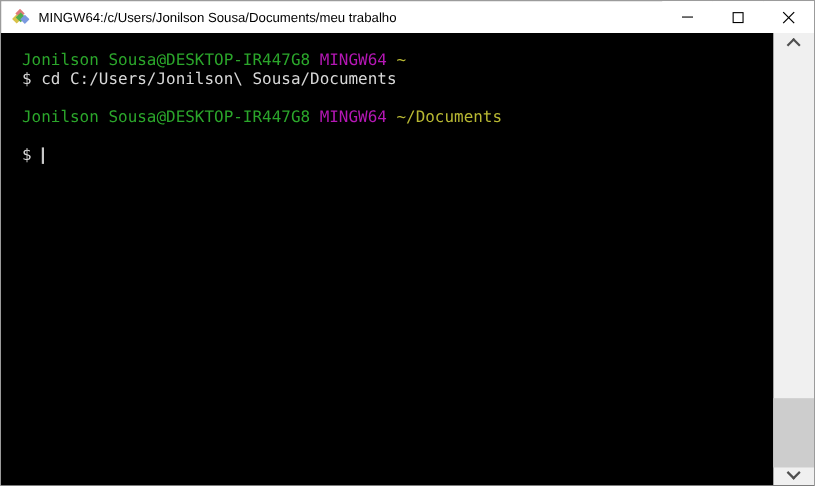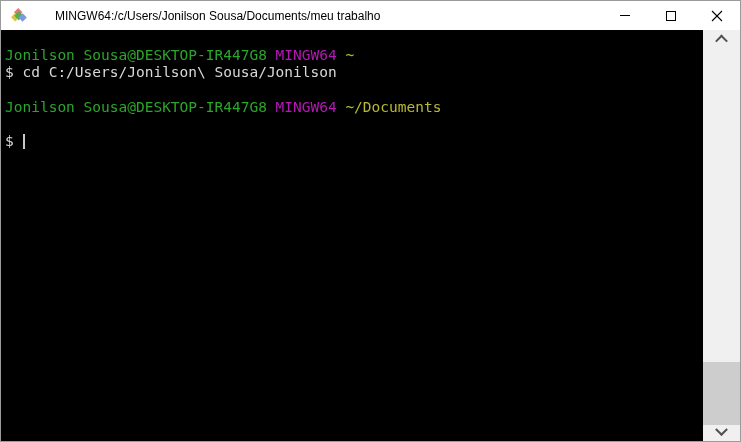--- a/index.html
+++ b/index.html
@@ -12,42 +12,41 @@
     display:flex; flex-direction:column;
     background:#000;
   }
 
   
   .titlebar {
     height:29px; flex:0 0 29px;
     background:#ffffff;
     display:flex; align-items:center;
     user-select:none;
-    gap:20px;
   }
   .app-icon { width:16px; height:16px; margin-left:10px; flex:0 0 16px; }
   .title-text {
     margin-left:8px; flex:1;
     font-size:12px; color:#000;
     white-space:nowrap; overflow:hidden;
   }
   .controls { display:flex; height:100%; }
   .ctl-btn {
     width:46px; height:100%;
     display:flex; align-items:center; justify-content:center;
     background:#ffffff; cursor:default;
   }
   .glyph-min { width:10px; height:1px; background:#000; display:block; }
   .glyph-max { width:10px; height:10px; border:1px solid #000; display:block; }
 
   
   .terminal-row { flex:1; display:flex; background:#000; overflow:hidden; }
   .term-content {
     flex:1;
-    padding:17px 0 0 4px;
+    padding:17px 0 0 19px;
     font-family:"DejaVu Sans Mono", monospace;
     font-size:14.5px;
     line-height:17.3px;
     color:#d8d8d8;
     overflow:hidden;
   }
   .line { height:17.3px; white-space:pre; }
   .seg-user { color:#2ba62b; }
   .seg-host { color:#b517b5; margin:0 8.7px; }
   .seg-path { color:#b8b833; }
@@ -112,21 +111,21 @@
         </svg>
       </div>
     </div>
   </div>
 
   <div class="terminal-row">
     <div class="term-content">
 
       <div class="line"><span class="seg-user">Jonilson Sousa@DESKTOP-IR447G8</span><span class="seg-host">MINGW64</span><span class="seg-path">~</span></div>
 
-      <div class="line"><span>$ cd C:/Users/Jonilson\ Sousa/Jonilson</span></div>
+      <div class="line"><span>$ cd C:/Users/Jonilson\ Sousa/Documents</span></div>
 
       <div class="line"></div>
 
       <div class="line"><span class="seg-user">Jonilson Sousa@DESKTOP-IR447G8</span><span class="seg-host">MINGW64</span><span class="seg-path">~/Documents</span></div>
 
 
       <div class="line"></div>
 
 
       <div class="line"><span>$ </span><span class="cursor"></span></div>

